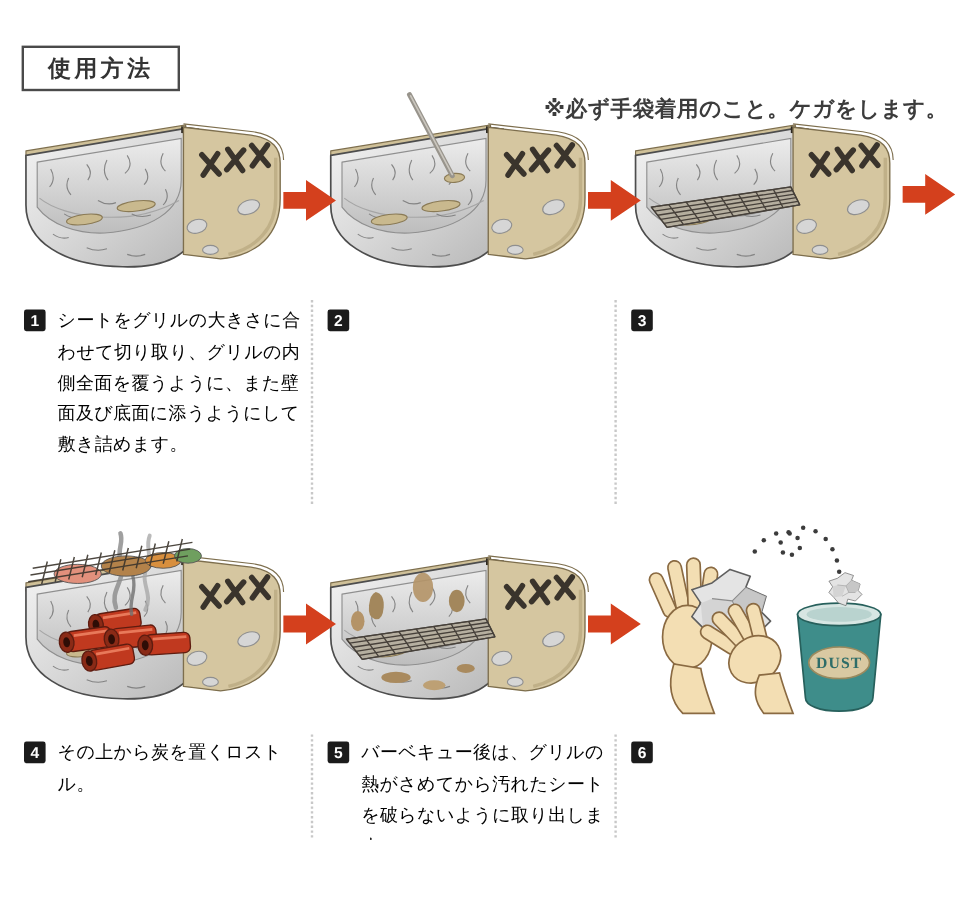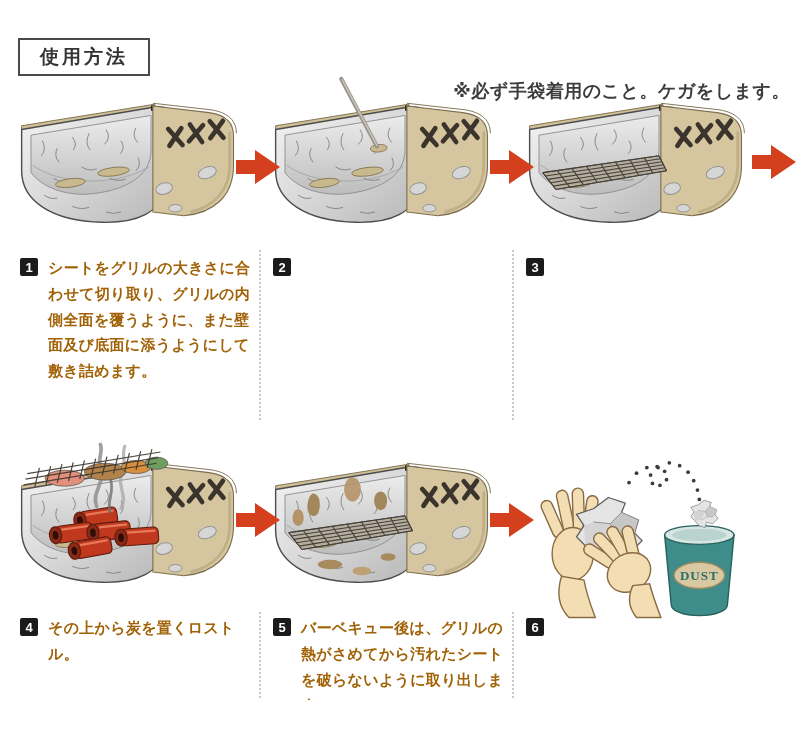--- a/index.html
+++ b/index.html
@@ -7,25 +7,25 @@
         font-family:"Liberation Sans","DejaVu Sans",sans-serif;color:#222;}
   .title-box{position:absolute;left:18px;top:38px;border:2px solid #4a4a4a;background:#fff;
         padding:4px 20px;font-size:19px;font-weight:700;letter-spacing:3px;color:#333;}
   .warning{position:absolute;right:10px;top:55px;font-size:18px;font-weight:700;color:#3c3c3c;letter-spacing:.5px;margin-top:24px;}
   .cell{position:absolute;width:225px;height:150px;}
   .cell svg{overflow:visible;display:block;}
   .arrow{position:absolute;width:46px;height:40px;}
   .step{position:absolute;width:232px;display:flex;align-items:flex-start;}
   .badge{flex:none;width:18px;height:18px;margin-top:3px;background:#1b1b1b;color:#fff;
         font-size:13px;font-weight:700;display:flex;align-items:center;justify-content:center;border-radius:2px;}
-  .step p{margin:0 0 0 10px;font-size:15px;line-height:1.72;font-weight:700;letter-spacing:.3px;color:#a16207;}
+  .step p{margin:0 0 0 10px;font-size:15px;line-height:1.72;font-weight:400;letter-spacing:.3px;color:#000000;}
   .vdiv{position:absolute;width:0;border-left:2px dotted #c8c8c8;}
   
   #c1{left:16px;top:92px}   #c2{left:270px;top:92px}  #c3{left:524px;top:92px}
-  #c4{left:16px;top:452px}  #c5{left:270px;top:452px} #c6{left:524px;top:475px}
+  #c4{left:16px;top:452px}  #c5{left:270px;top:452px} #c6{left:524px;top:452px}
   #a1{left:236px;top:147px} #a2{left:490px;top:147px} #a3{left:752px;top:142px}
   #a4{left:236px;top:500px} #a5{left:490px;top:500px}
   #s1{left:20px;top:255px}  #s2{left:273px;top:255px} #s3{left:526px;top:255px}
   #s4{left:20px;top:615px}  #s5{left:273px;top:615px} #s6{left:526px;top:615px}
   #d1{left:259px;top:250px;height:170px} #d2{left:512px;top:250px;height:170px}
   #d3{left:259px;top:612px;height:130px} #d4{left:512px;top:612px;height:130px}
 </style>
 </head>
 <body>
 

